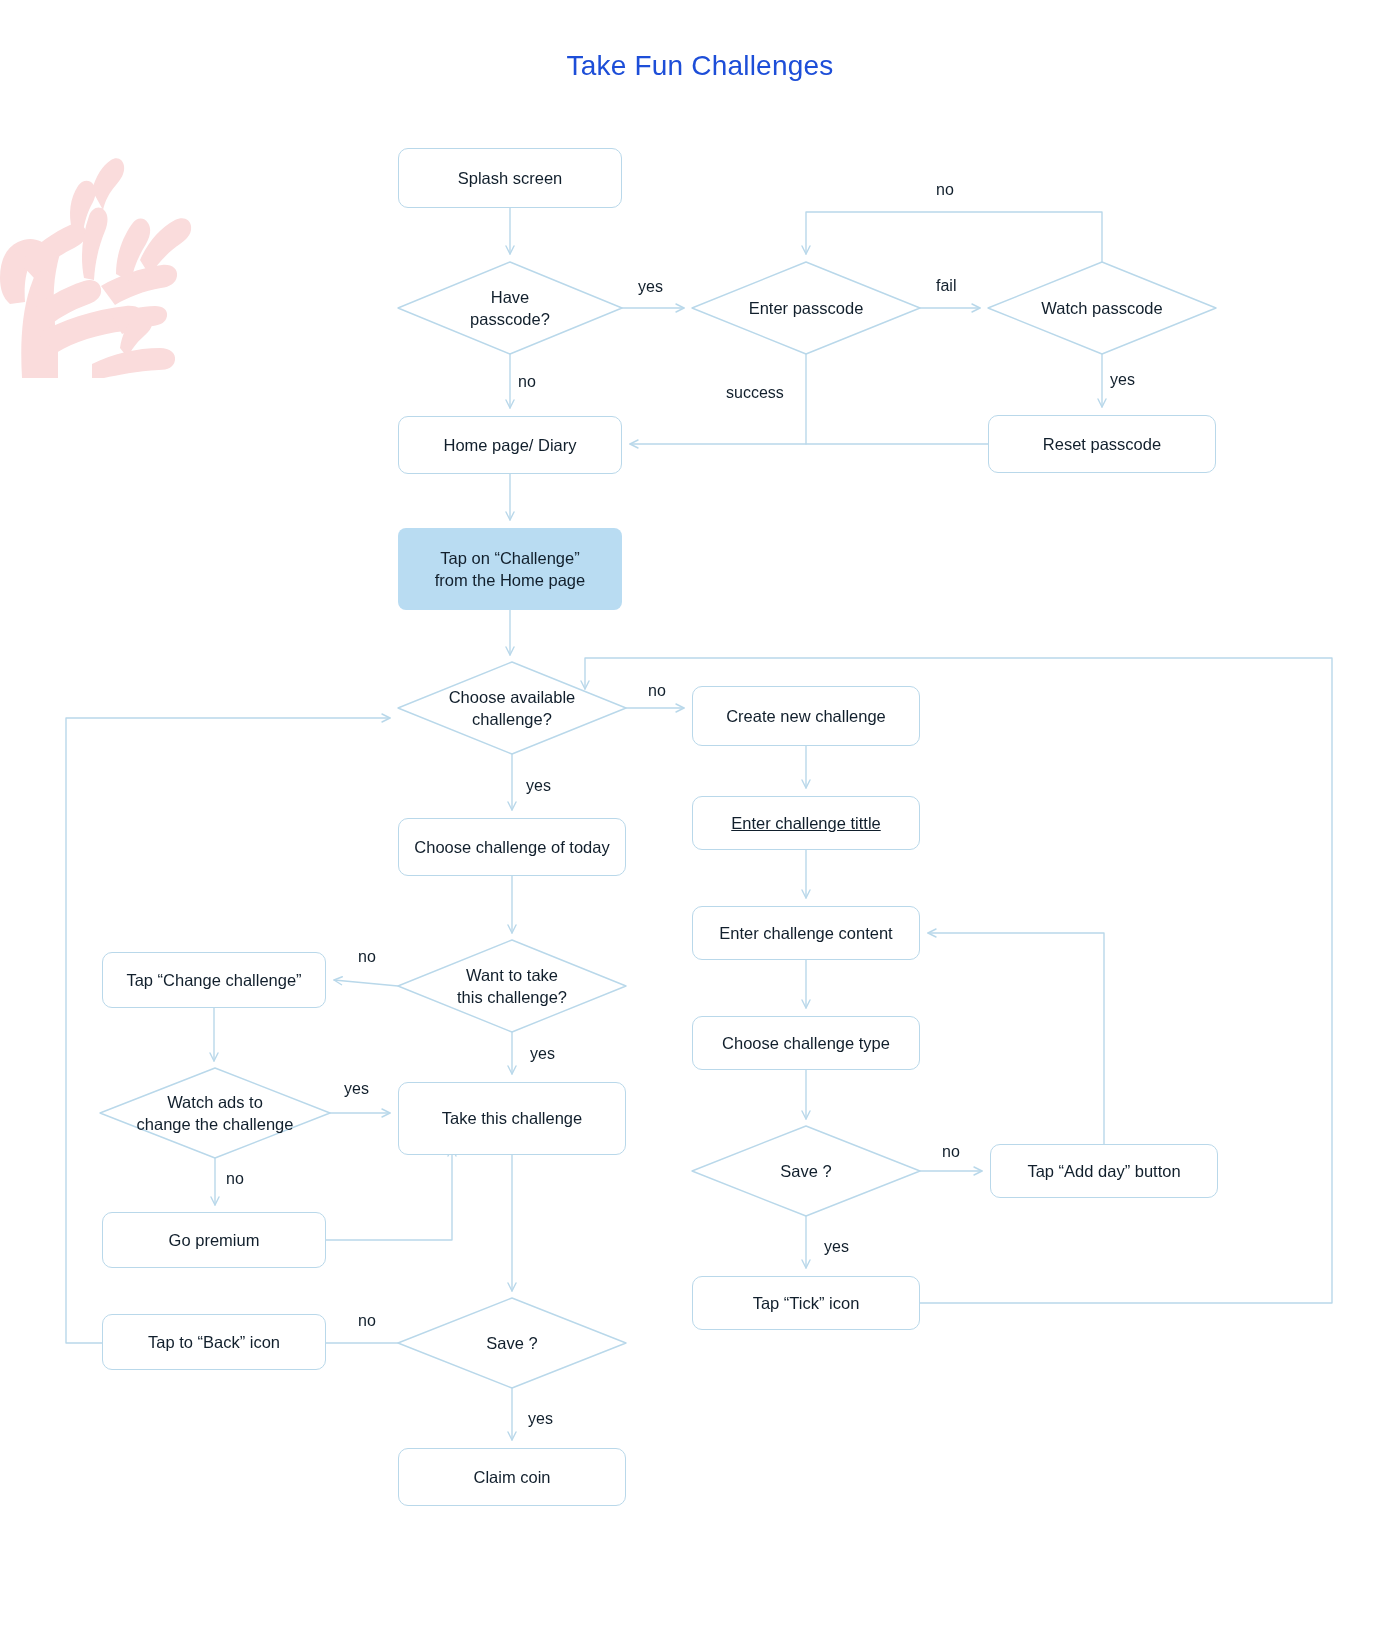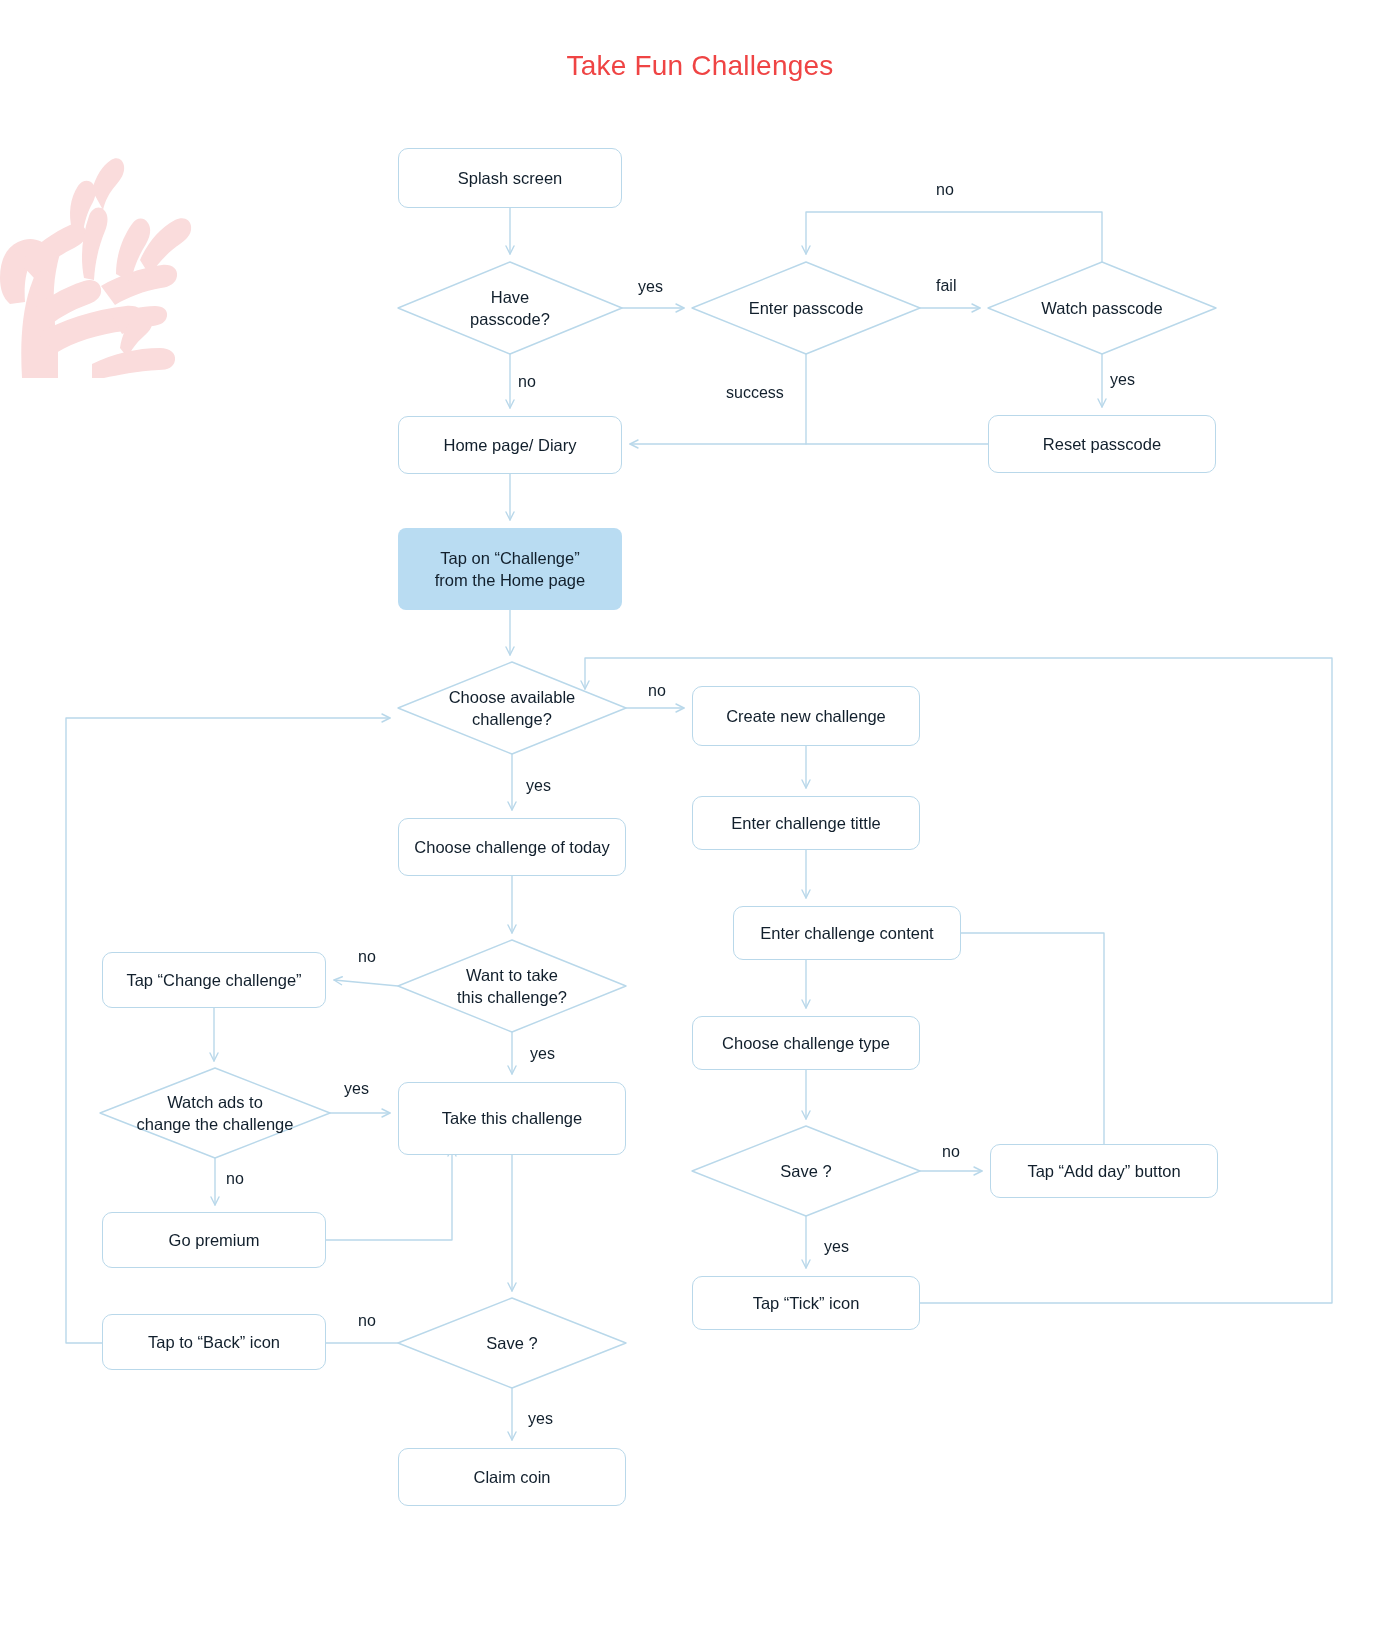--- a/index.html
+++ b/index.html
@@ -24,21 +24,21 @@
     width: 1400px;
     height: 1637px;
   }
   .diagram-title {
     position: absolute;
     left: 0;
     top: 50px;
     width: 1400px;
     text-align: center;
     font-size: 28px;
-    color: #ef4444;
+    color: #1d4ed8;
     letter-spacing: 0.2px;
   }
   .node {
     position: absolute;
     box-sizing: border-box;
     display: flex;
     align-items: center;
     justify-content: center;
     text-align: center;
     color: #111f2c;
@@ -238,25 +238,25 @@
 
   <div class="node dec" style="left:398px; top:662px; width:228px; height:92px; flex-direction:column;">
     <span>Choose available</span>
     <span>challenge?</span>
   </div>
 
   <div class="node proc" style="left:692px; top:686px; width:228px; height:60px;">
     <span>Create new challenge</span>
   </div>
 
-  <div class="node proc" style="left:692px; top:796px; width:228px; height:54px;">
+  <div class="node proc" style="left:692px; top:796px; width:228px; height:54px;text-decoration:underline;">
     <span>Enter challenge tittle</span>
   </div>
 
-  <div class="node proc" style="left:692px; top:906px; width:228px; height:54px;margin-left:41px;">
+  <div class="node proc" style="left:692px; top:906px; width:228px; height:54px;">
     <span>Enter challenge content</span>
   </div>
 
   <div class="node proc" style="left:692px; top:1016px; width:228px; height:54px;">
     <span>Choose challenge type</span>
   </div>
 
   <div class="node dec" style="left:692px; top:1126px; width:228px; height:90px;">
     <span>Save ?</span>
   </div>

